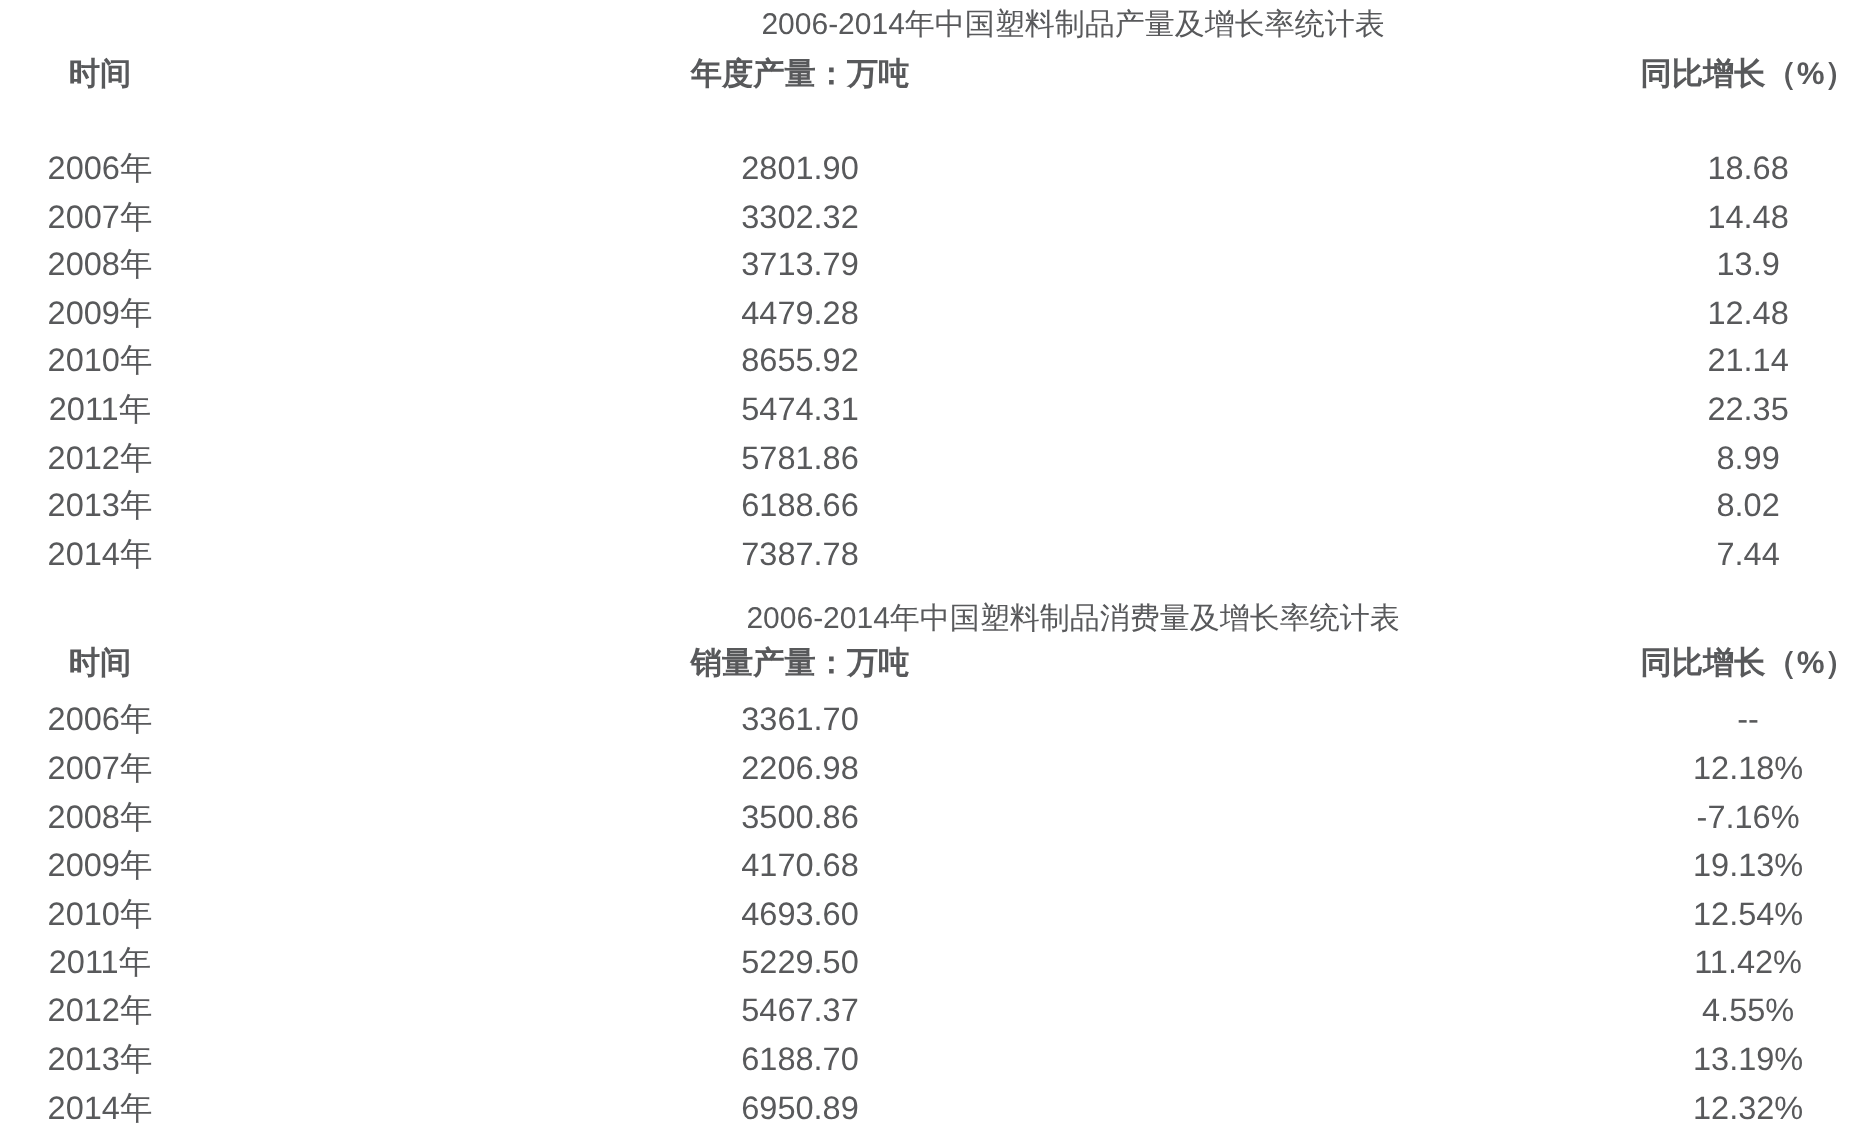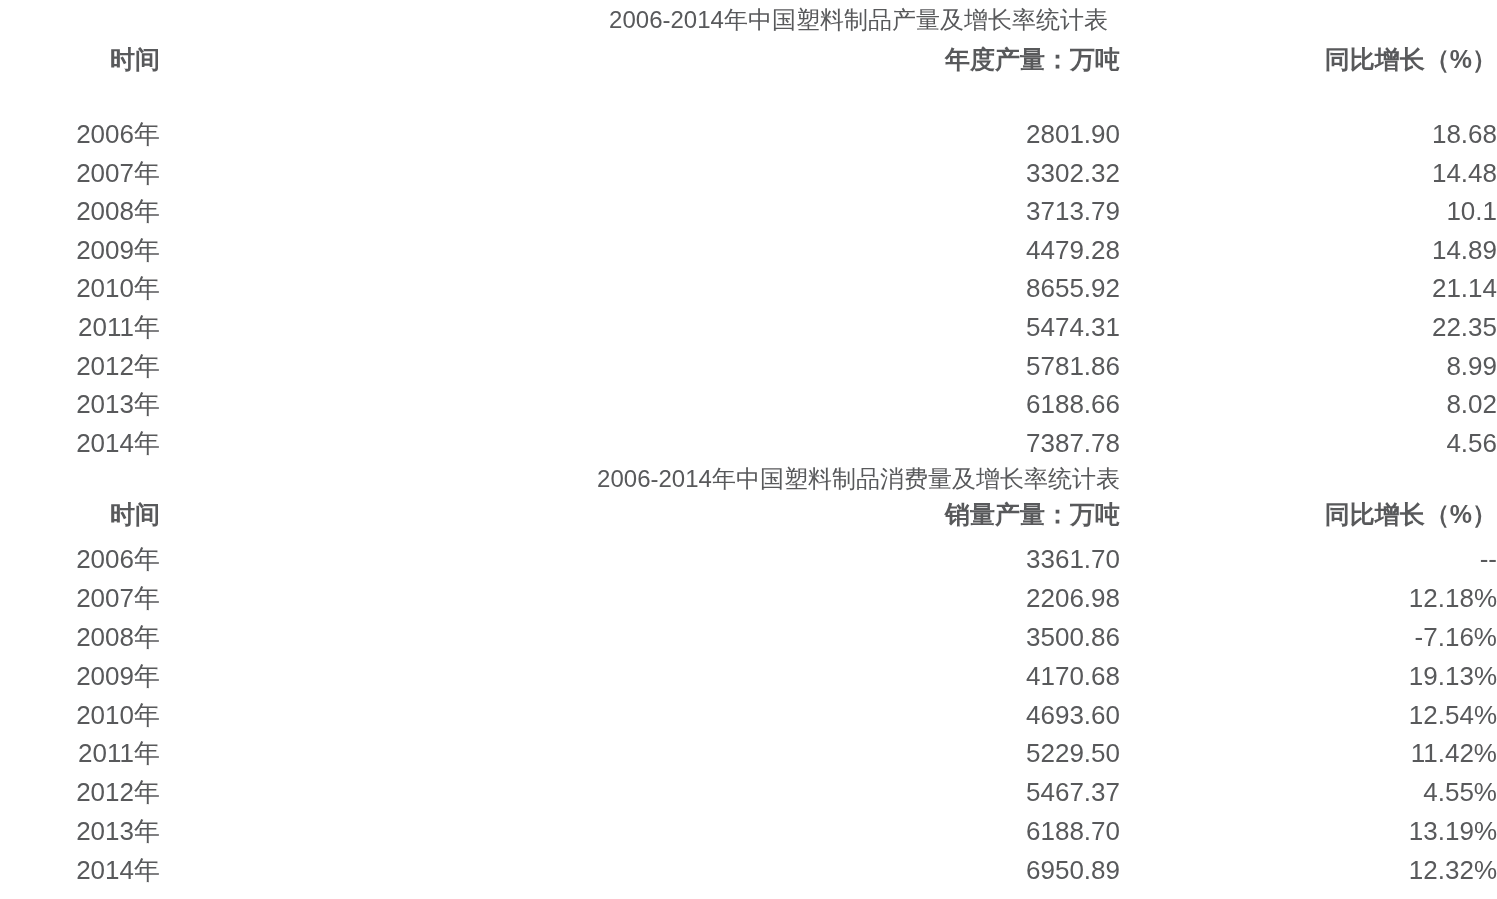--- a/index.html
+++ b/index.html
@@ -14,28 +14,28 @@
   .page { width: 1497px; }
 
   .table-title {
     font-size: 24px;
     line-height: 26px;
     text-align: center;
     padding-left: 220px; 
     white-space: nowrap;
   }
   .t1-title { padding-top: 7px; }
-  .t2-title { margin-top: 4px; }
+  .t2-title { margin-top: 20px; }
 
   .row {
     display: grid;
     grid-template-columns: 160px 960px 377px;
     align-items: center;
   }
-  .cell { text-align: right; white-space: nowrap; }
+  .cell { text-align: center; white-space: nowrap; }
   .c3 { padding-left: 180px; } 
 
   .header-row {
     font-weight: bold;
     font-size: 25px;
     line-height: 28px;
   }
   .t1 .header-row { margin-top: 12px; }
   .t2 .header-row { margin-top: 8px; }
 
@@ -69,26 +69,26 @@
         <div class="cell c3">18.68</div>
       </div>
       <div class="row">
         <div class="cell c1">2007年</div>
         <div class="cell c2">3302.32</div>
         <div class="cell c3">14.48</div>
       </div>
       <div class="row">
         <div class="cell c1">2008年</div>
         <div class="cell c2">3713.79</div>
-        <div class="cell c3">10.1</div>
+        <div class="cell c3">13.9</div>
       </div>
       <div class="row">
         <div class="cell c1">2009年</div>
         <div class="cell c2">4479.28</div>
-        <div class="cell c3">14.89</div>
+        <div class="cell c3">12.48</div>
       </div>
       <div class="row">
         <div class="cell c1">2010年</div>
         <div class="cell c2">8655.92</div>
         <div class="cell c3">21.14</div>
       </div>
       <div class="row">
         <div class="cell c1">2011年</div>
         <div class="cell c2">5474.31</div>
         <div class="cell c3">22.35</div>
@@ -99,21 +99,21 @@
         <div class="cell c3">8.99</div>
       </div>
       <div class="row">
         <div class="cell c1">2013年</div>
         <div class="cell c2">6188.66</div>
         <div class="cell c3">8.02</div>
       </div>
       <div class="row">
         <div class="cell c1">2014年</div>
         <div class="cell c2">7387.78</div>
-        <div class="cell c3">4.56</div>
+        <div class="cell c3">7.44</div>
       </div>
     </div>
   </section>
 
   <section class="t2">
     <div class="table-title t2-title">2006-2014年中国塑料制品消费量及增长率统计表</div>
 
     <div class="row header-row">
       <div class="cell c1">时间</div>
       <div class="cell c2">销量产量：万吨</div>

